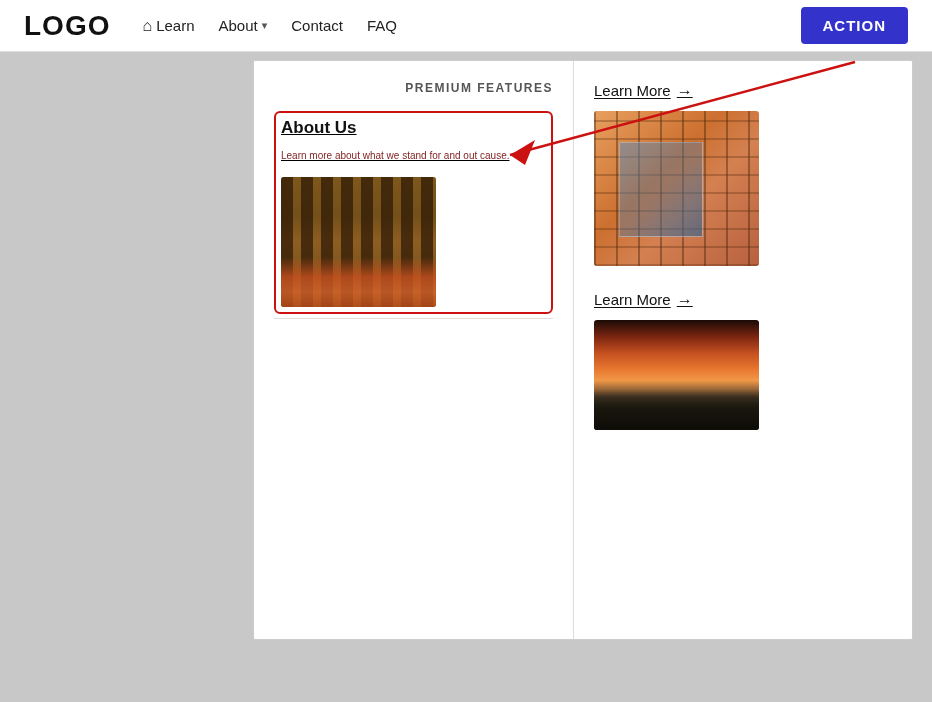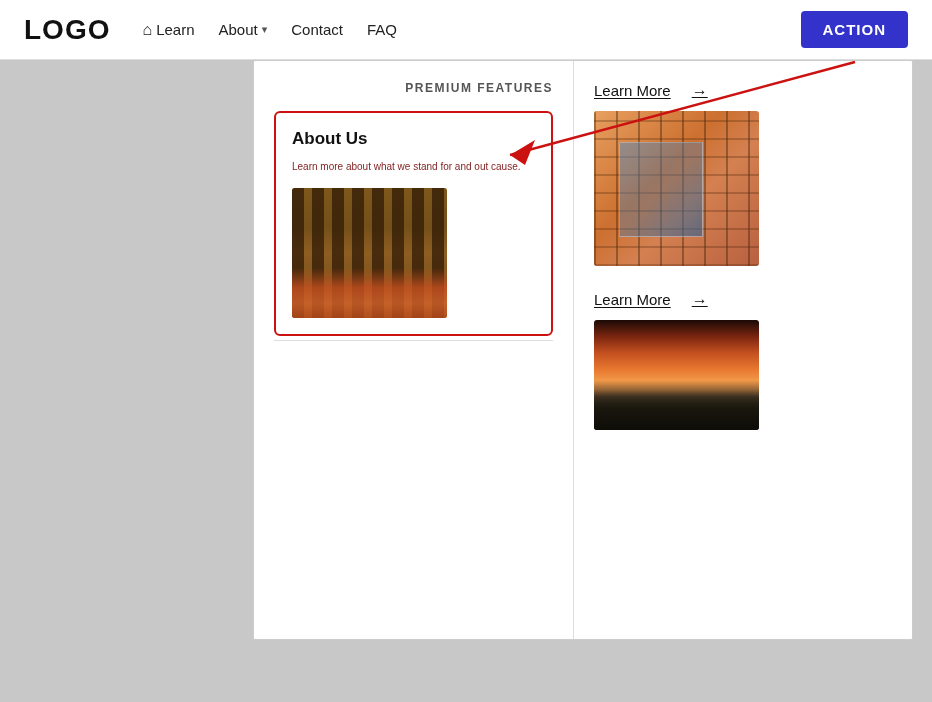--- a/index.html
+++ b/index.html
@@ -8,21 +8,21 @@
       height: 702px;
       background: #c8c8c8;
       font-family: -apple-system, BlinkMacSystemFont, 'Segoe UI', Arial, sans-serif;
       overflow: hidden;
       position: relative;
     }
 
     
     .navbar {
       background: #fff;
-      height: 60px;
+      height: 52px;
       display: flex;
       align-items: center;
       padding: 0 24px;
       border-bottom: 1px solid #ddd;
       position: relative;
       z-index: 100;
     }
     .logo {
       font-size: 28px;
       font-weight: 900;
@@ -94,23 +94,24 @@
       color: #555;
       text-transform: uppercase;
       margin-bottom: 16px;
       text-align: right;
     }
 
     
     .menu-card-highlighted {
       border: 2.5px solid #cc1111;
       border-radius: 6px;
-      padding: 16px;
+      padding: 5px;
       margin-bottom: 4px;
       background: #fff;
+      text-decoration: underline;
     }
     .menu-card {
       padding: 16px 0;
     }
     .menu-card-title {
       font-size: 17px;
       font-weight: 600;
       color: #111;
       margin-bottom: 10px;
     }
@@ -187,21 +188,21 @@
     .right-section {
       margin-bottom: 16px;
     }
     .learn-more-link {
       font-size: 15px;
       color: #111;
       text-decoration: underline;
       text-underline-offset: 2px;
       display: flex;
       align-items: center;
-      gap: 21px;
+      gap: 6px;
       margin-bottom: 12px;
       cursor: pointer;
     }
     .learn-more-arrow {
       font-size: 16px;
     }
 
     
     .building-image {
       width: 165px;

